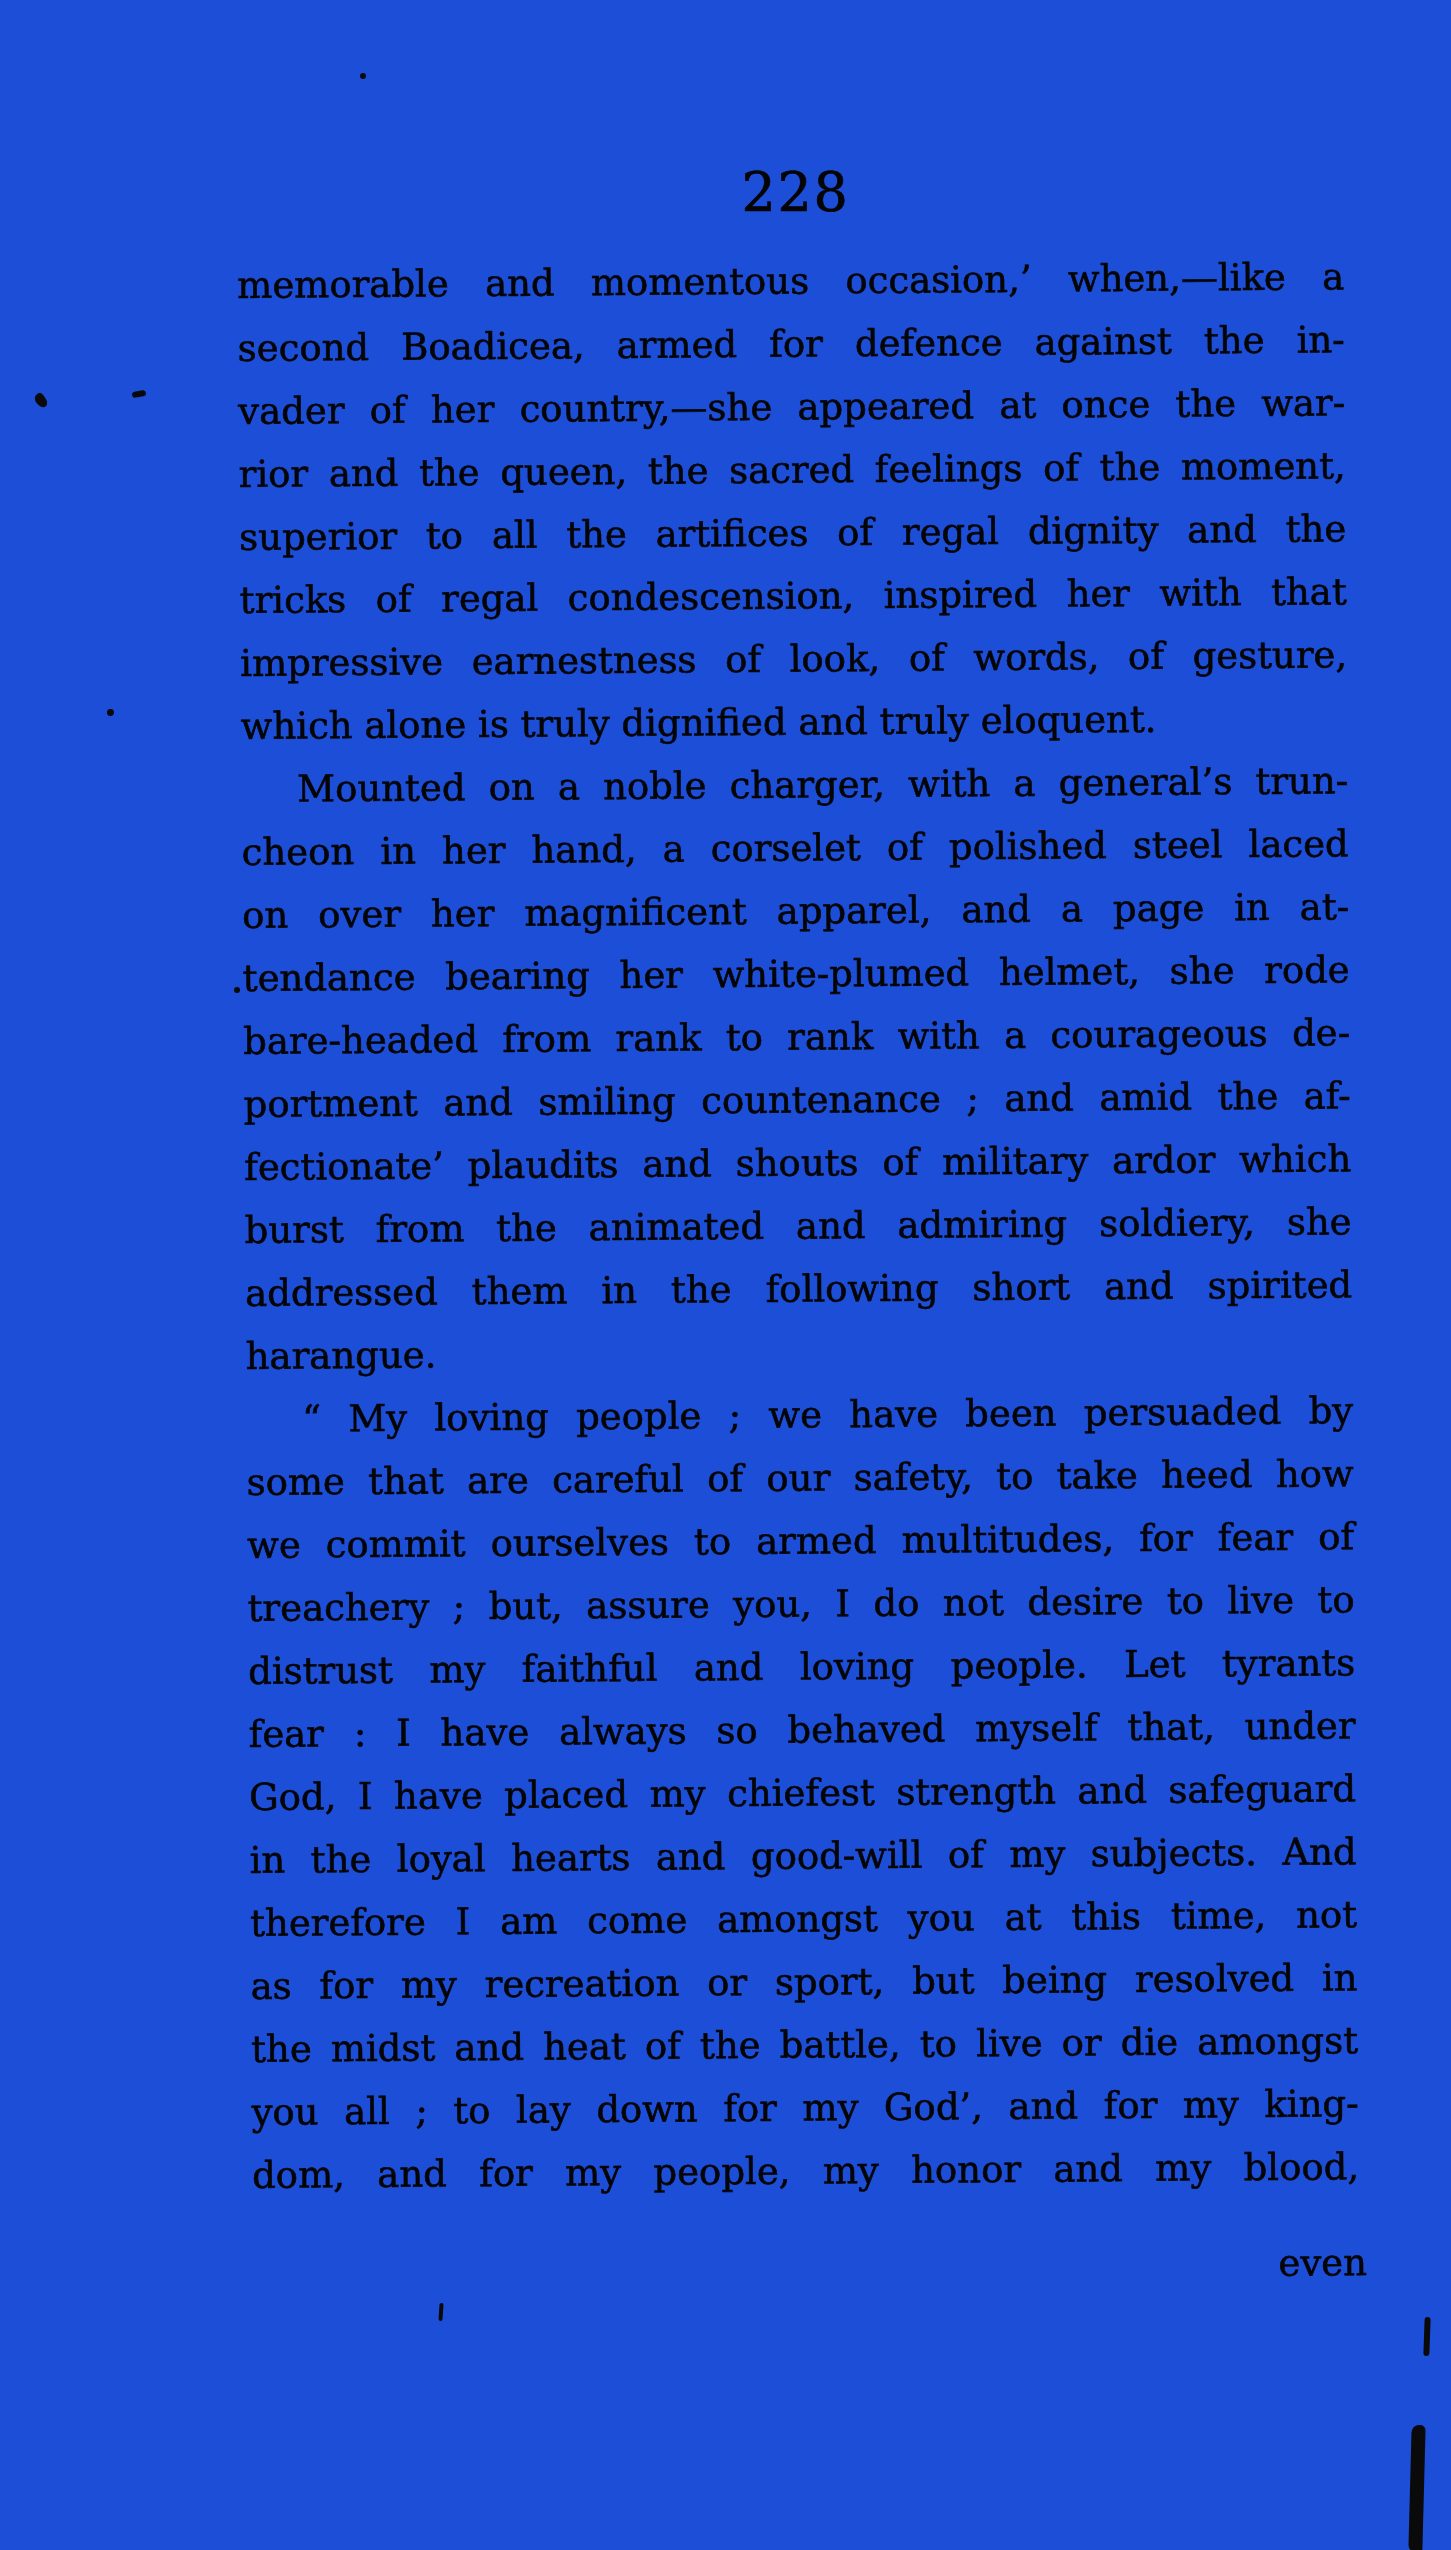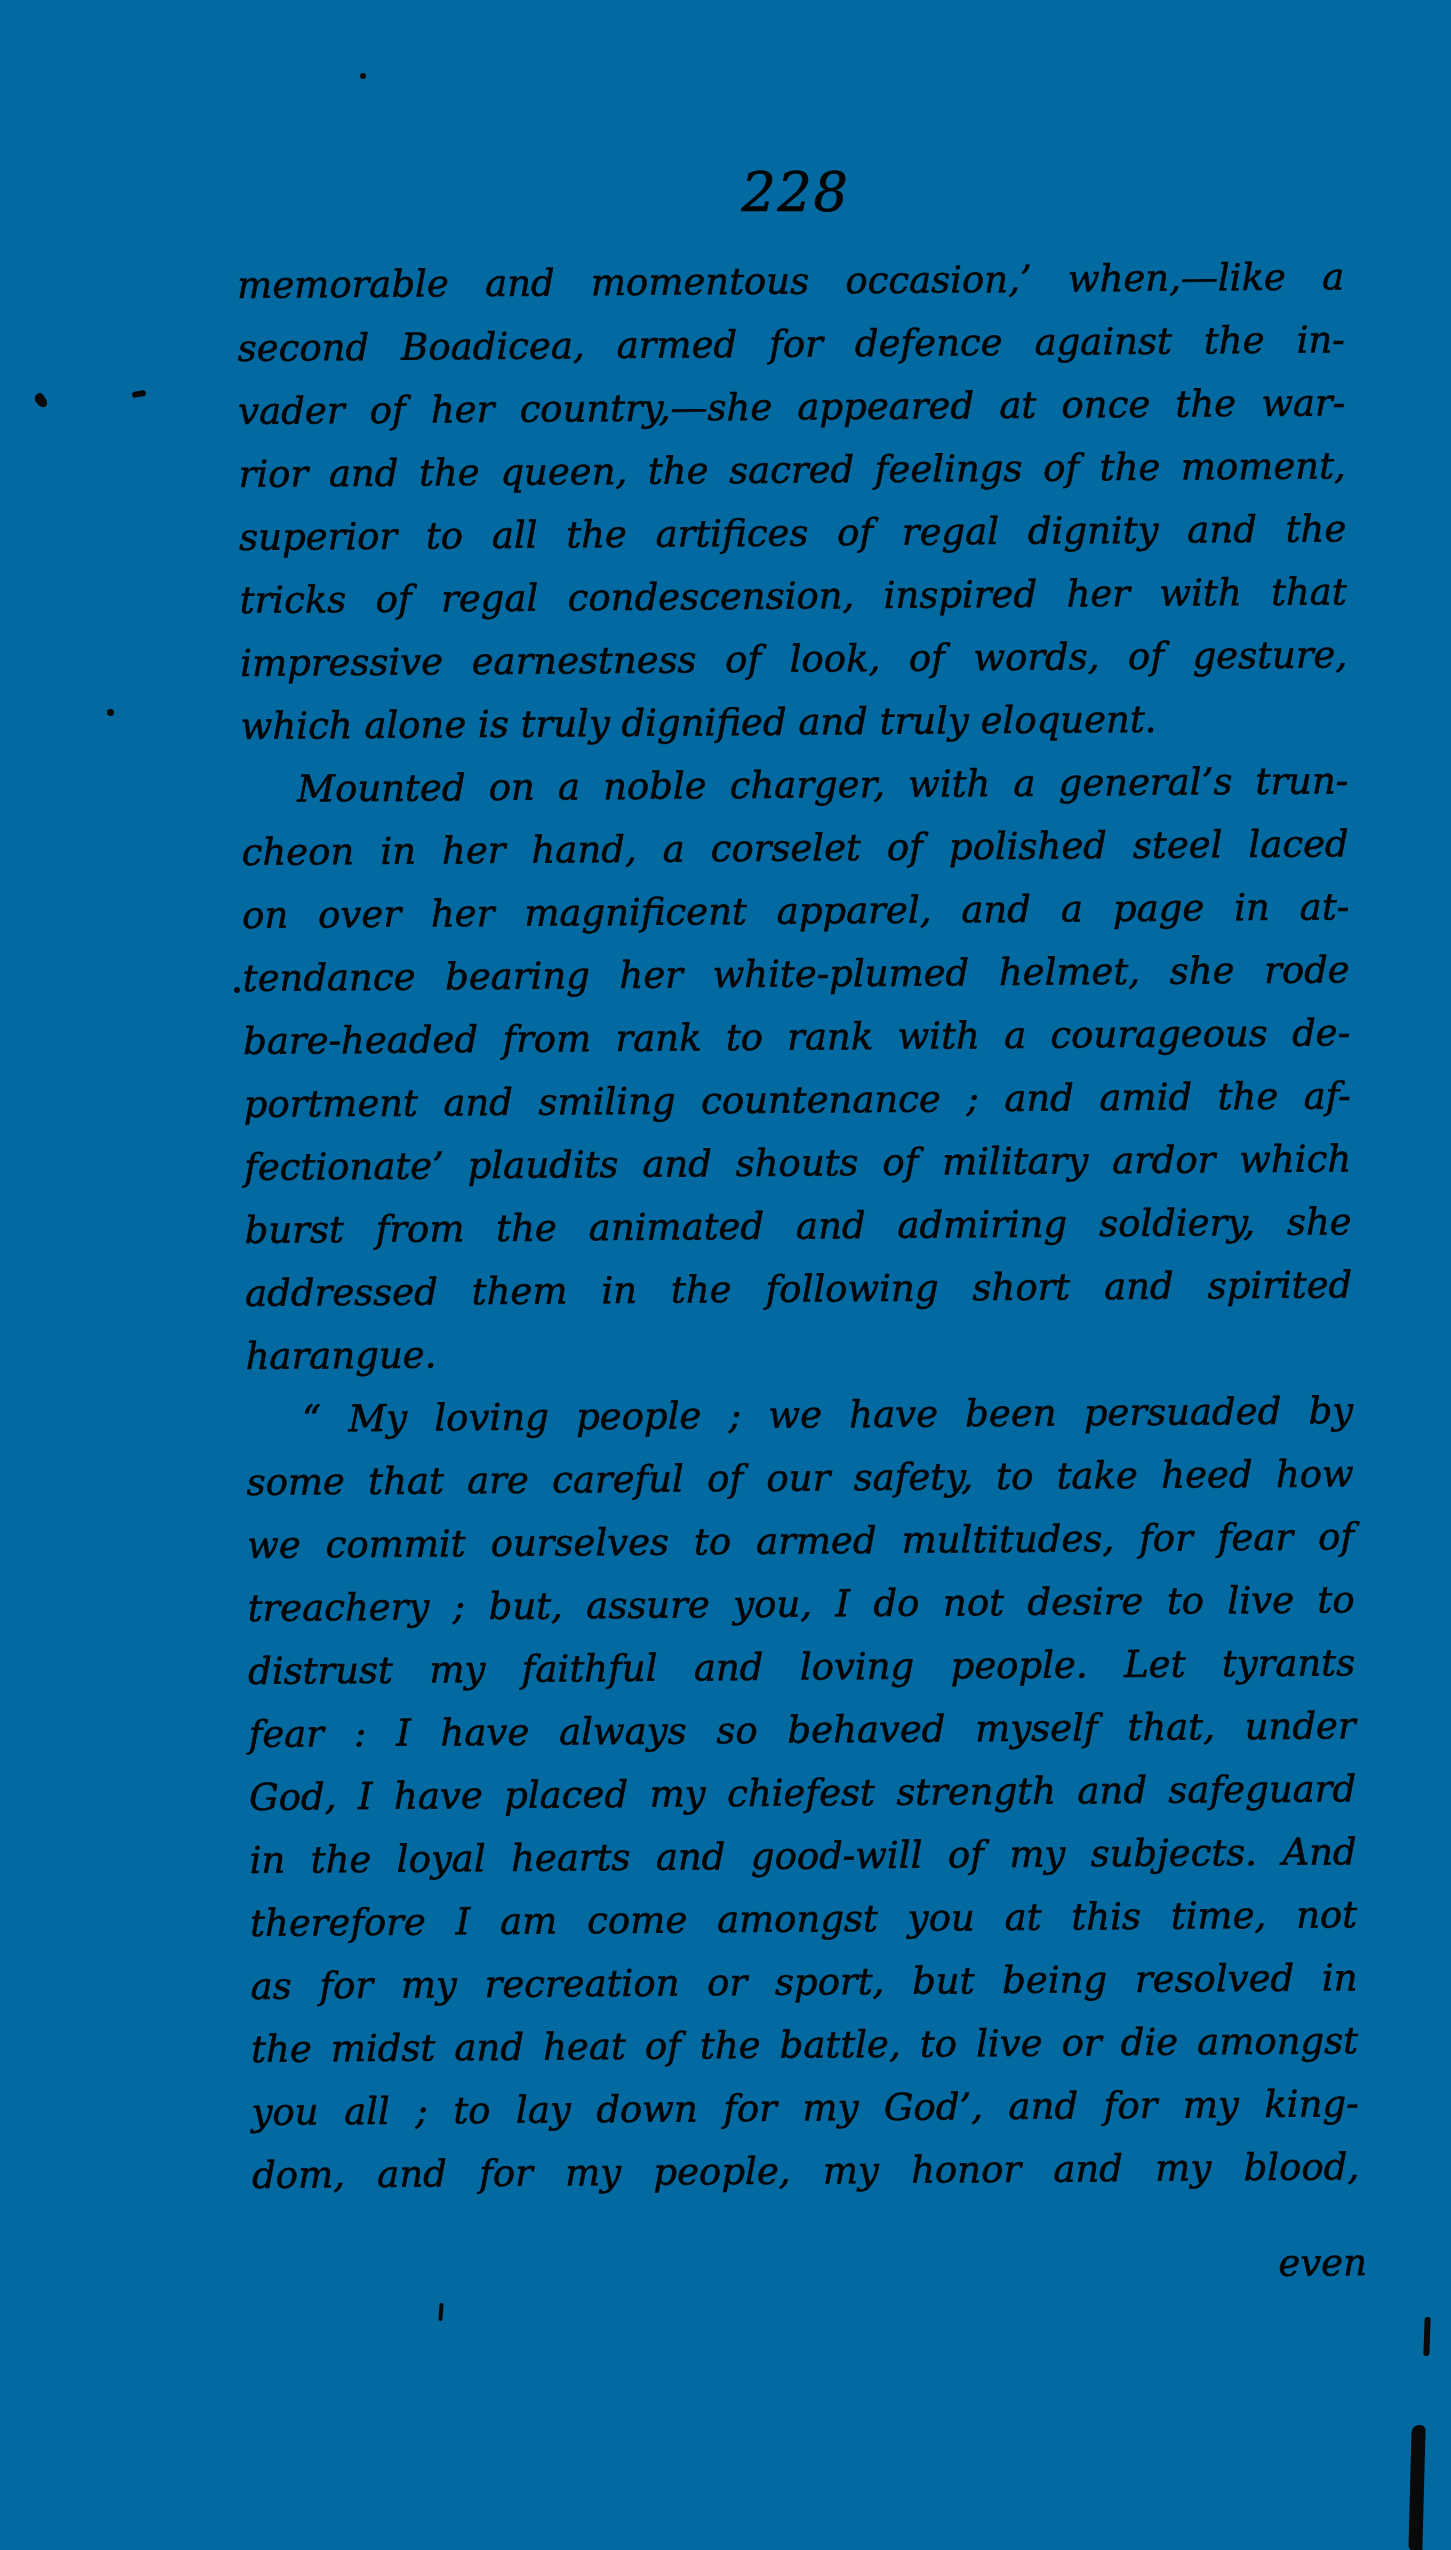--- a/index.html
+++ b/index.html
@@ -4,25 +4,24 @@
 <style>
   html, body {
     margin: 0;
     padding: 0;
     background: #ffffff;
   }
   .page {
     position: relative;
     width: 1452px;
     height: 2550px;
-    background: #0369a1;
+    background: #1d4ed8;
     overflow: hidden;
     font-family: "DejaVu Serif", "Liberation Serif", serif;
     color: #050505;
-    font-style: italic;
   }
   .page-number {
     position: absolute;
     top: 166px;
     left: 237px;
     width: 1117px;
     text-align: center;
     font-size: 54px;
     line-height: 1;
     letter-spacing: 1.7px;

